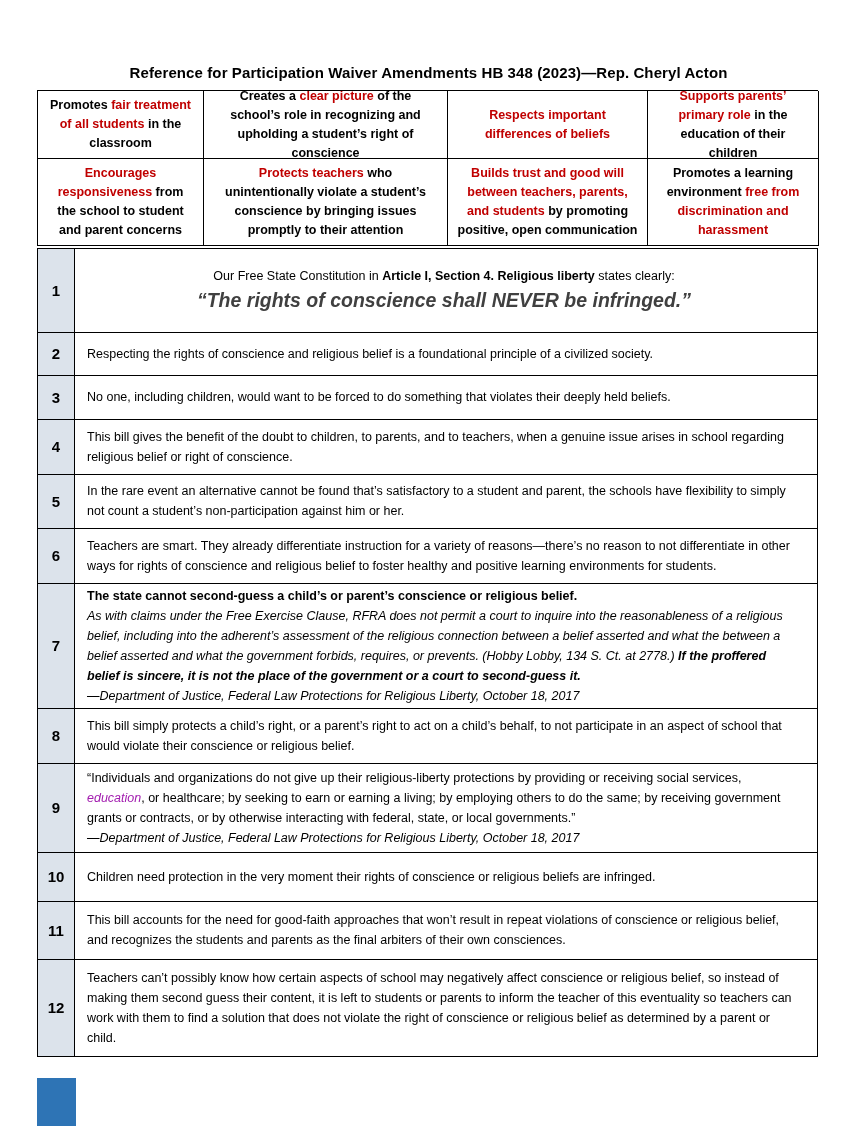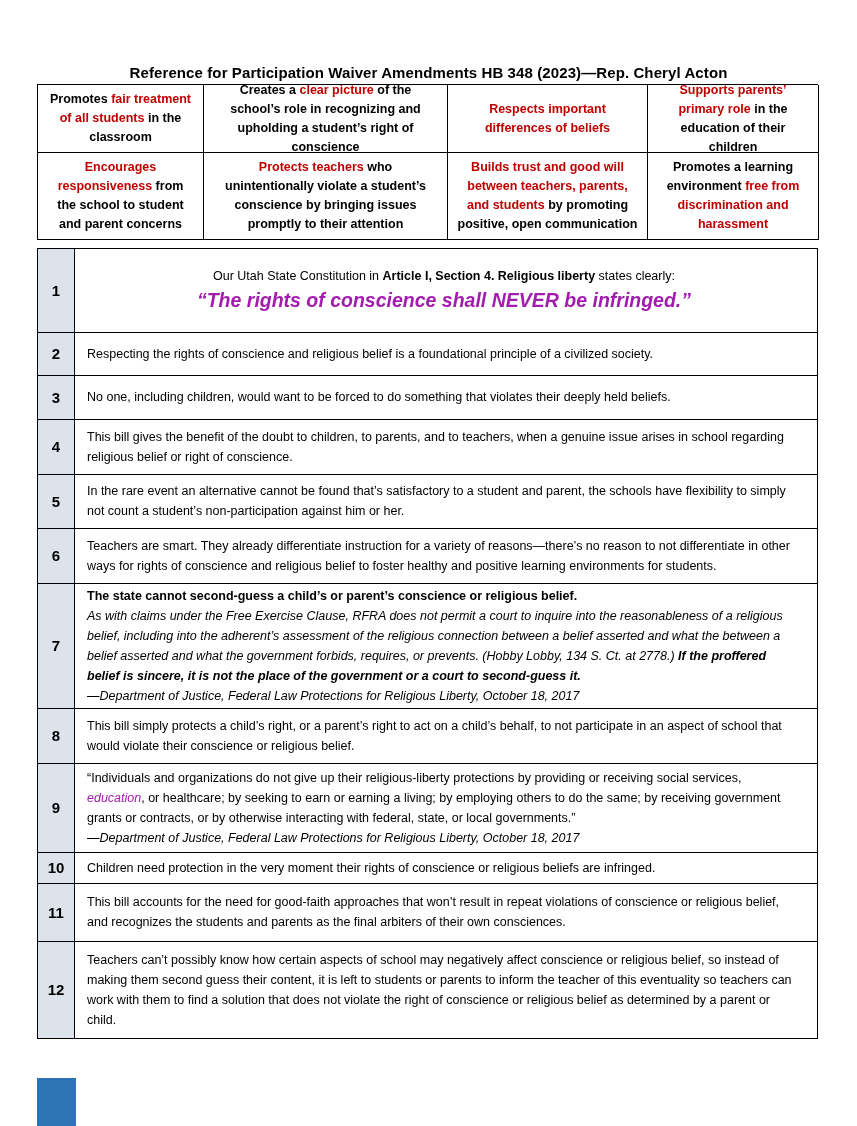--- a/index.html
+++ b/index.html
@@ -7,21 +7,21 @@
   .page {
     position:relative; width:857px; height:1126px; background:#ffffff;
     font-family:"Liberation Sans", sans-serif; color:#000; overflow:hidden;
   }
   .doc-title {
     position:absolute; top:64px; left:0; width:100%;
     text-align:center; font-size:15px; font-weight:bold; letter-spacing:.1px;
   }
   
   .benefits {
-    position:absolute; left:37px; top:84px; width:781px;
+    position:absolute; left:37px; top:90px; width:781px;
     display:grid; grid-template-columns:166px 244px 200px 171px;
     grid-template-rows:68px 87px;
     border-top:1.5px solid #000; border-left:1.5px solid #000;
   }
   .bcell {
     border-right:1.5px solid #000; border-bottom:1.5px solid #000;
     display:flex; align-items:center; justify-content:center;
     text-align:center; padding:3px 9px;
     font-size:12.5px; font-weight:bold; line-height:19px;
   }
@@ -40,28 +40,28 @@
   }
   .content {
     flex:1; display:flex; flex-direction:column; justify-content:center;
     padding:6px 16px 6px 12px; font-size:12.5px; line-height:20px;
   }
   .center { text-align:center; }
   .b  { font-weight:bold; }
   .i  { font-style:italic; }
   .bi { font-weight:bold; font-style:italic; }
   .quote-line {
-    color:#a21caf; font-weight:bold; font-style:italic;
+    color:#404040; font-weight:bold; font-style:italic;
     font-size:19.5px; line-height:27px; margin:1px 0;
   }
   .edu { color:#a21caf; font-style:italic; }
   
   .h1{height:83.5px}.h2{height:43.5px}.h3{height:43.5px}.h4{height:55.5px}
   .h5{height:53.5px}.h6{height:55.5px}.h7{height:124.5px}.h8{height:55.5px}
-  .h9{height:88.5px}.h10{height:31px}.h11{height:58.5px}.h12{height:95.5px}
+  .h9{height:88.5px}.h10{height:49px}.h11{height:58.5px}.h12{height:95.5px}
   .cutoff-cell {
     position:absolute; left:37px; top:1078px; width:39px; height:48px;
     background:#2e74b5;
   }
 </style>
 </head>
 <body>
 
 <div class="page">
 
@@ -108,21 +108,21 @@
       <span>Promotes a learning environment </span><span class="red">free from discrimination and harassment</span>
     </div>
       </div>
   </div>
 
   <div class="ntable">
 
     <div class="nrow h1">
       <div class="numcell">1</div>
       <div class="content center">
-        <div><span>Our Utah State Constitution in </span><span class="b">Article I, Section 4. Religious liberty</span><span> states clearly:</span></div>
+        <div><span>Our Free State Constitution in </span><span class="b">Article I, Section 4. Religious liberty</span><span> states clearly:</span></div>
         <div class="quote-line">“The rights of conscience shall NEVER be infringed.”</div>
       </div>
     </div>
 
     <div class="nrow h2">
       <div class="numcell">2</div>
       <div class="content">
           <div>Respecting the rights of conscience and religious belief is a foundational principle of a civilized society.</div>
         </div>
     </div>

